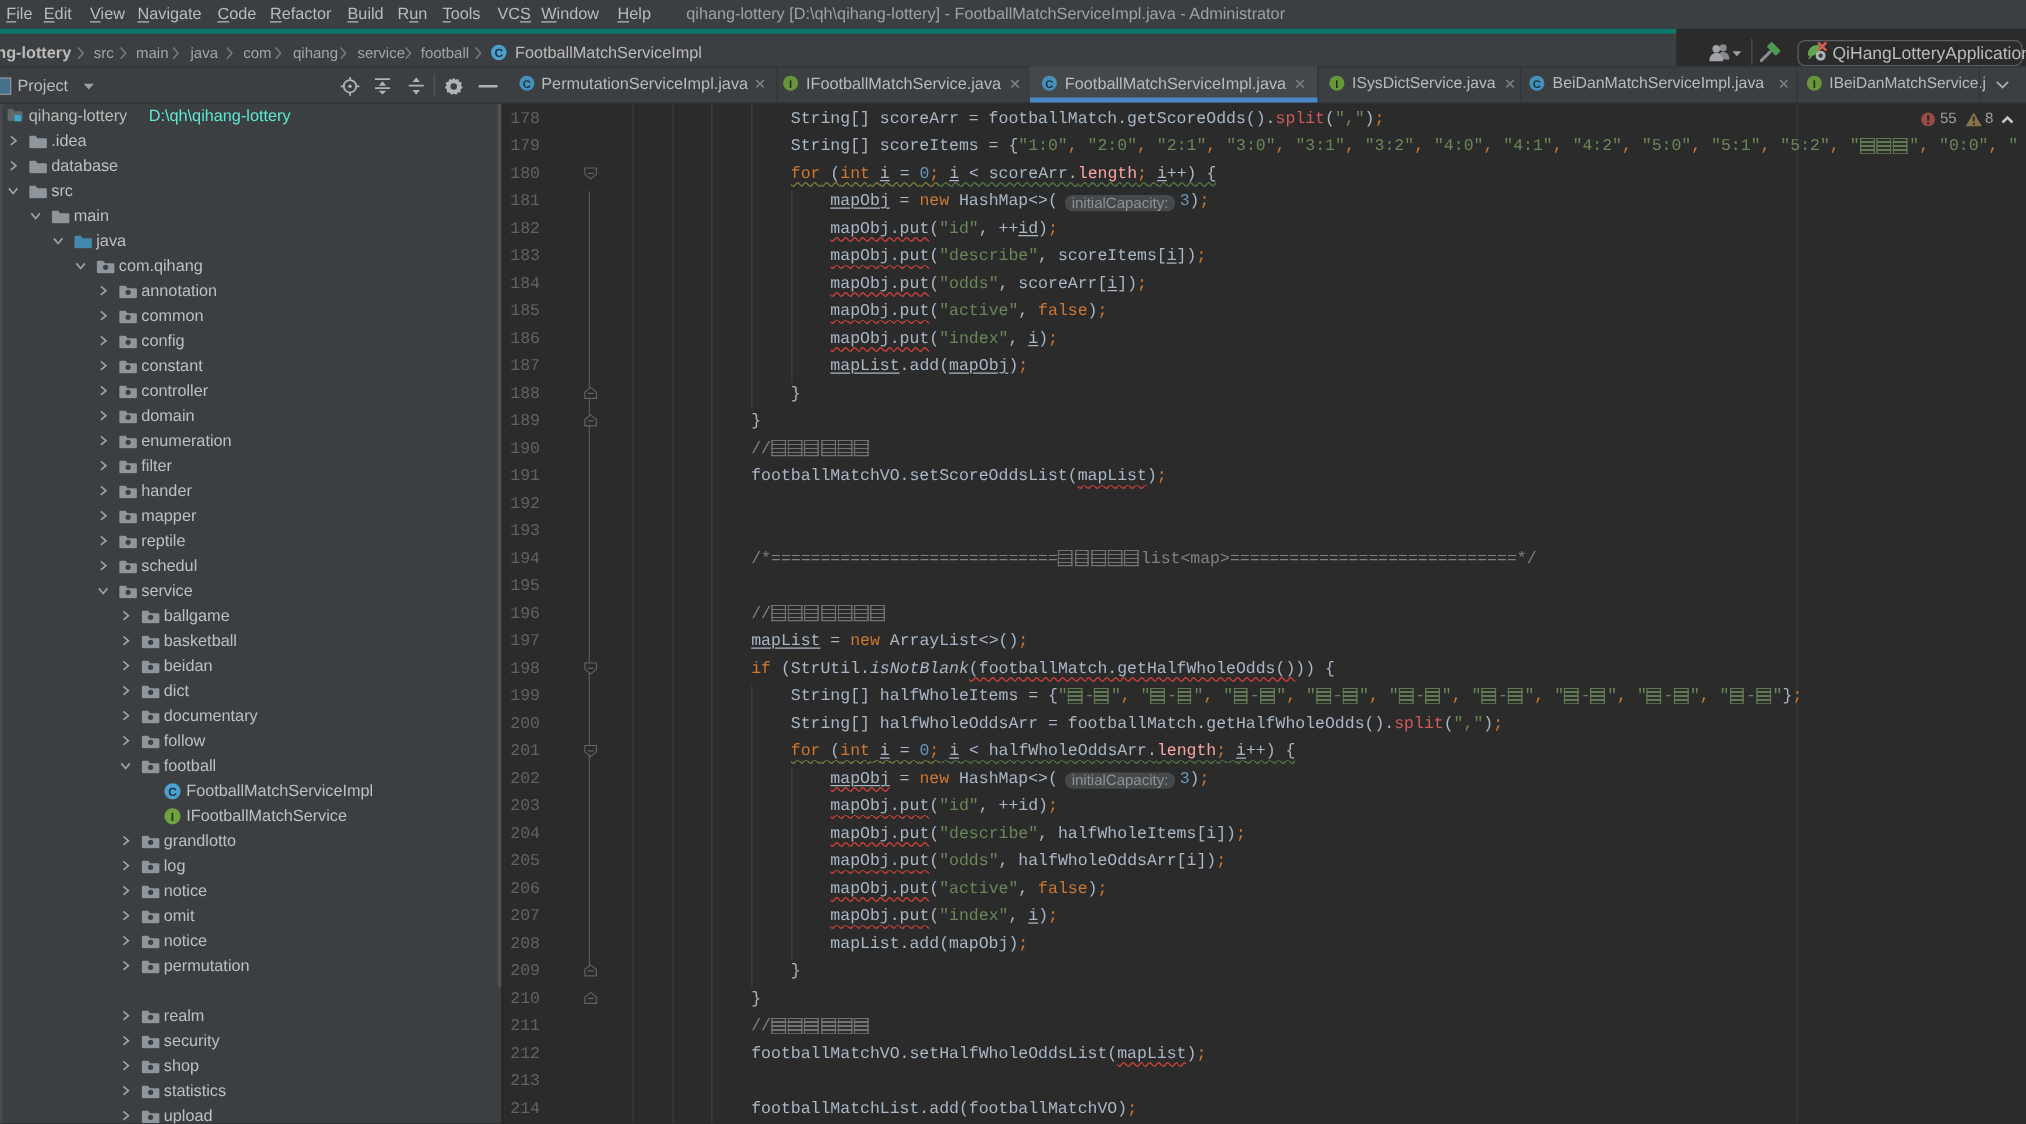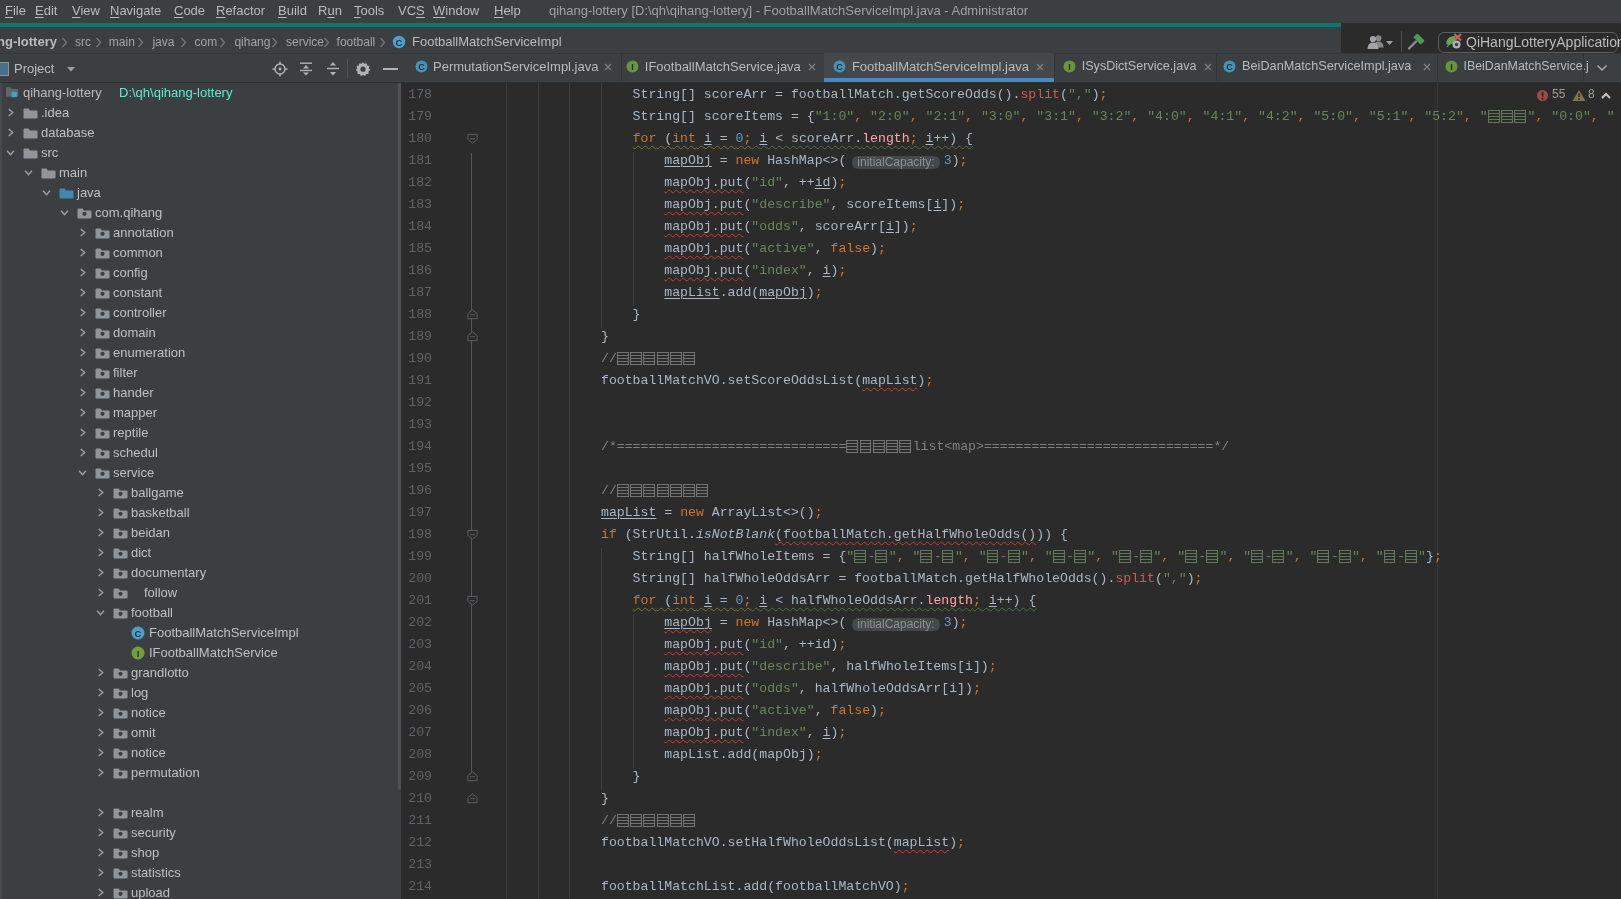--- a/index.html
+++ b/index.html
@@ -304,21 +304,21 @@
           <path d="M2.5,1.2 L7,5 L2.5,8.8" fill="none" stroke="#9da2a5" stroke-width="1.5"></path>
         </svg><svg class="ficon" style="left:113px" width="15" height="12" viewBox="0 0 15 12">
           <path d="M0.5,2.5 a1,1 0 0 1 1,-1 h4 l1.5,2 h6.5 a1,1 0 0 1 1,1 v6 a1,1 0 0 1 -1,1 h-12 a1,1 0 0 1 -1,-1 Z" fill="#8f969b"></path>
           <circle cx="7.5" cy="6.8" r="2.1" fill="#3c3f41"></circle>
         </svg><span class="lbl" style="left:131px">documentary</span></div>
       <div class="trow" style="left:0;top:500px;width:401px"><svg class="chev" style="left:96px" width="9" height="10" viewBox="0 0 9 10">
           <path d="M2.5,1.2 L7,5 L2.5,8.8" fill="none" stroke="#9da2a5" stroke-width="1.5"></path>
         </svg><svg class="ficon" style="left:113px" width="15" height="12" viewBox="0 0 15 12">
           <path d="M0.5,2.5 a1,1 0 0 1 1,-1 h4 l1.5,2 h6.5 a1,1 0 0 1 1,1 v6 a1,1 0 0 1 -1,1 h-12 a1,1 0 0 1 -1,-1 Z" fill="#8f969b"></path>
           <circle cx="7.5" cy="6.8" r="2.1" fill="#3c3f41"></circle>
-        </svg><span class="lbl" style="left:144px">follow</span></div>
+        </svg><span class="lbl" style="left:131px">follow</span></div>
       <div class="trow" style="left:0;top:520px;width:401px"><svg class="chev" style="left:96px" width="10" height="9" viewBox="0 0 10 9">
           <path d="M1.2,2.5 L5,7 L8.8,2.5" fill="none" stroke="#9da2a5" stroke-width="1.5"></path>
         </svg><svg class="ficon" style="left:113px" width="15" height="12" viewBox="0 0 15 12">
           <path d="M0.5,2.5 a1,1 0 0 1 1,-1 h4 l1.5,2 h6.5 a1,1 0 0 1 1,1 v6 a1,1 0 0 1 -1,1 h-12 a1,1 0 0 1 -1,-1 Z" fill="#8f969b"></path>
           <circle cx="7.5" cy="6.8" r="2.1" fill="#3c3f41"></circle>
         </svg><span class="lbl" style="left:131px">football</span></div>
       <div class="trow" style="left:0;top:540px;width:401px"><svg class="cicon" style="left:131px" width="14" height="14" viewBox="0 0 14 14">
           <circle cx="7" cy="7" r="6.5" fill="#4e9fcc"></circle>
           <text x="7" y="10.5" text-anchor="middle" font-family="Liberation Sans" font-size="9.5" font-weight="bold" fill="#17333f">C</text>
         </svg><span class="lbl" style="left:149px">FootballMatchServiceImpl</span></div>

